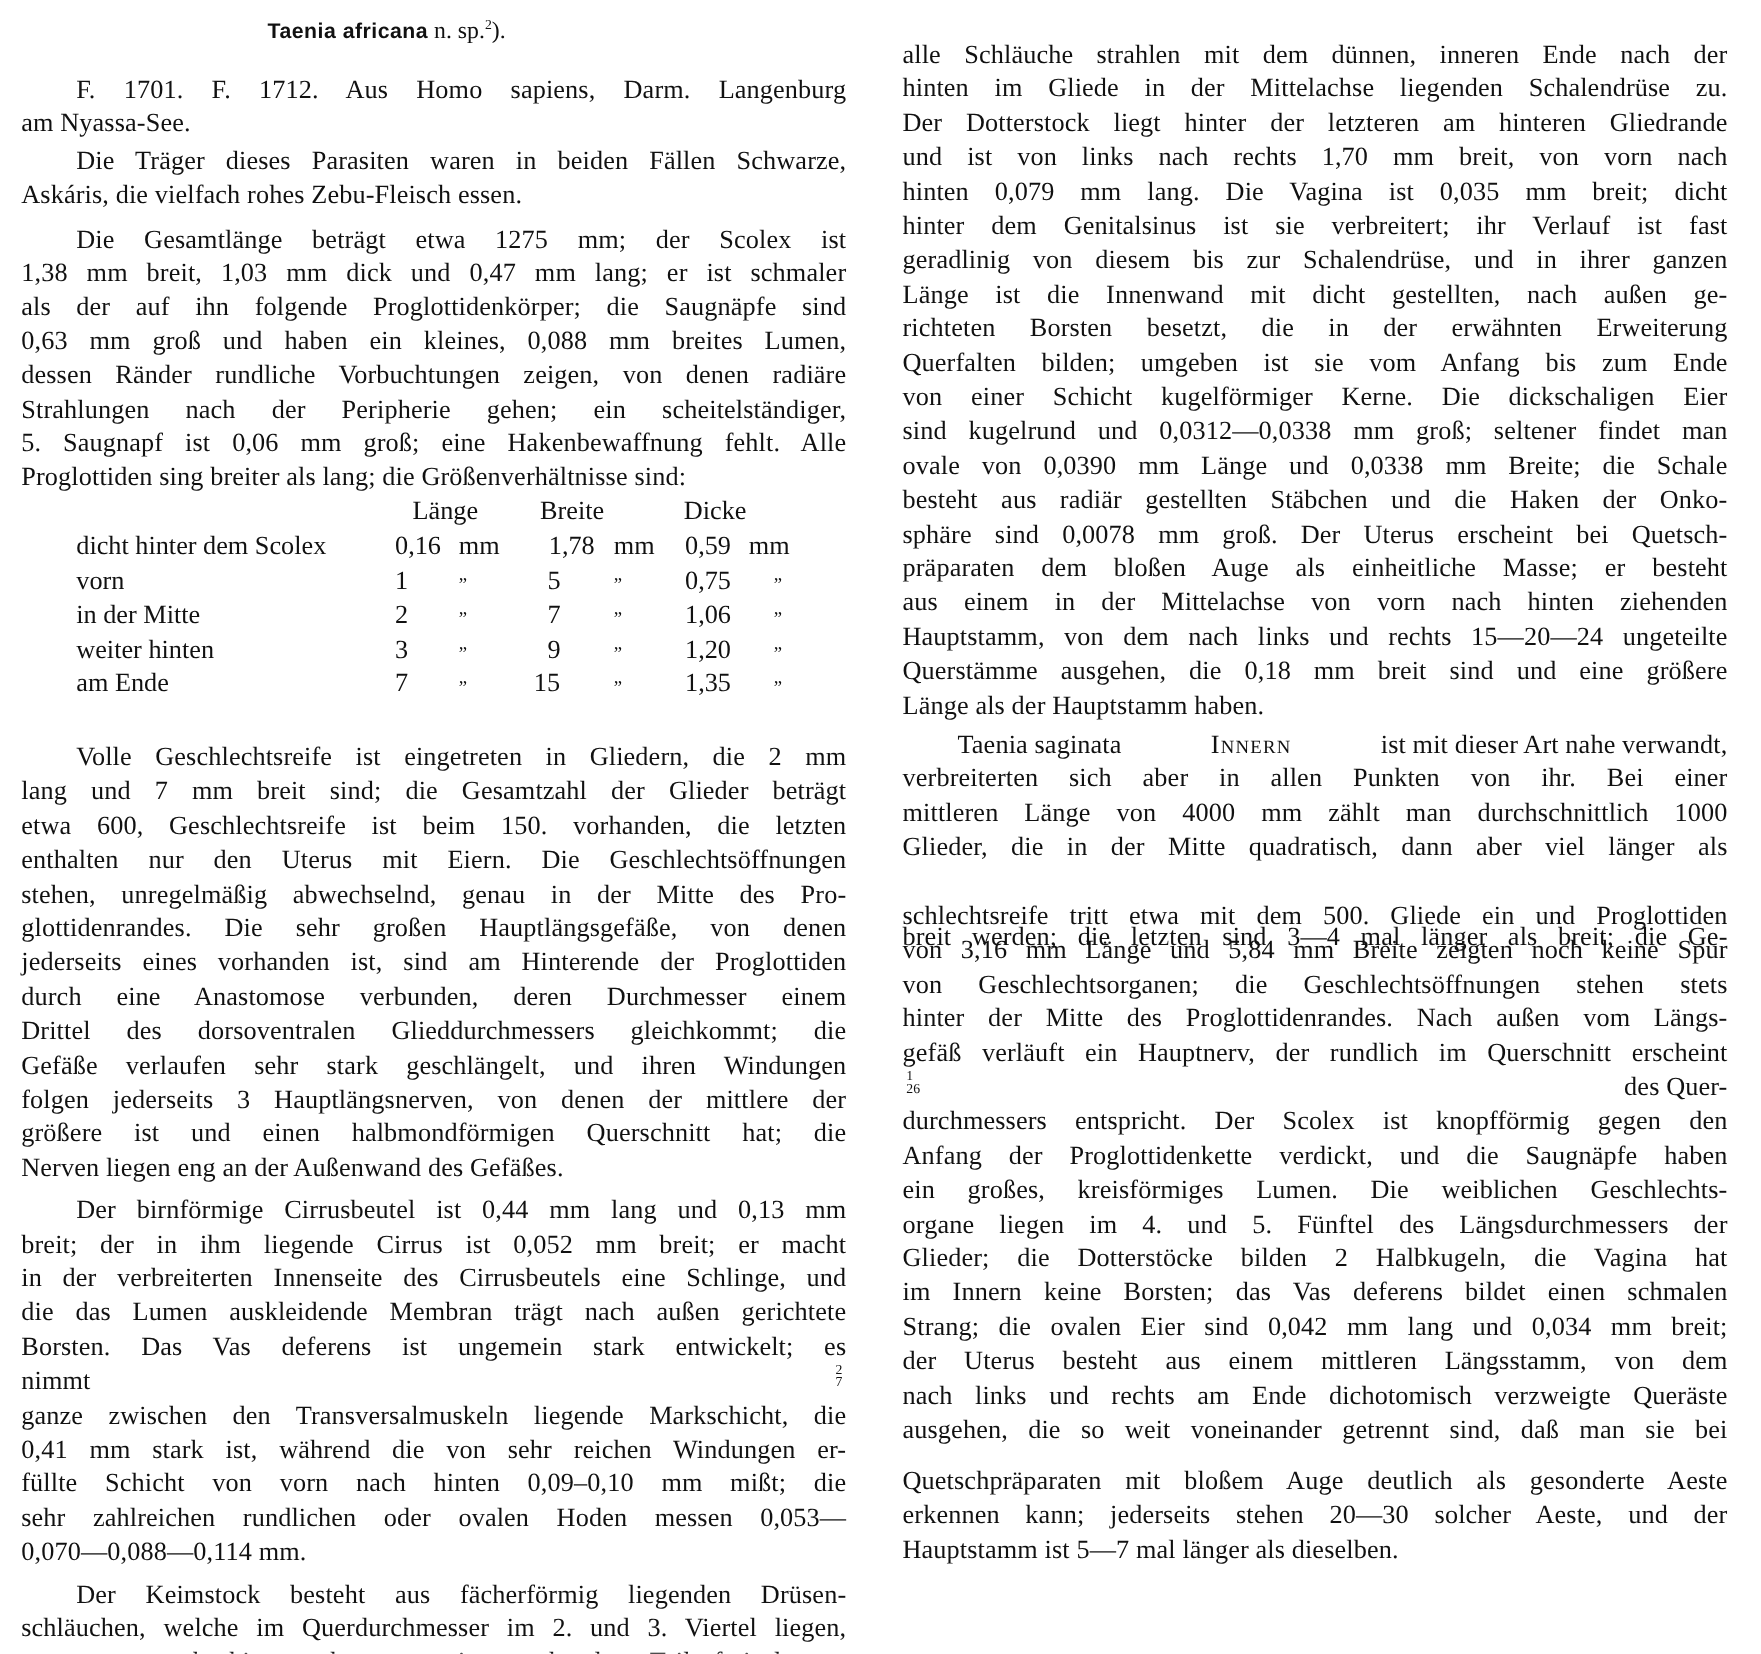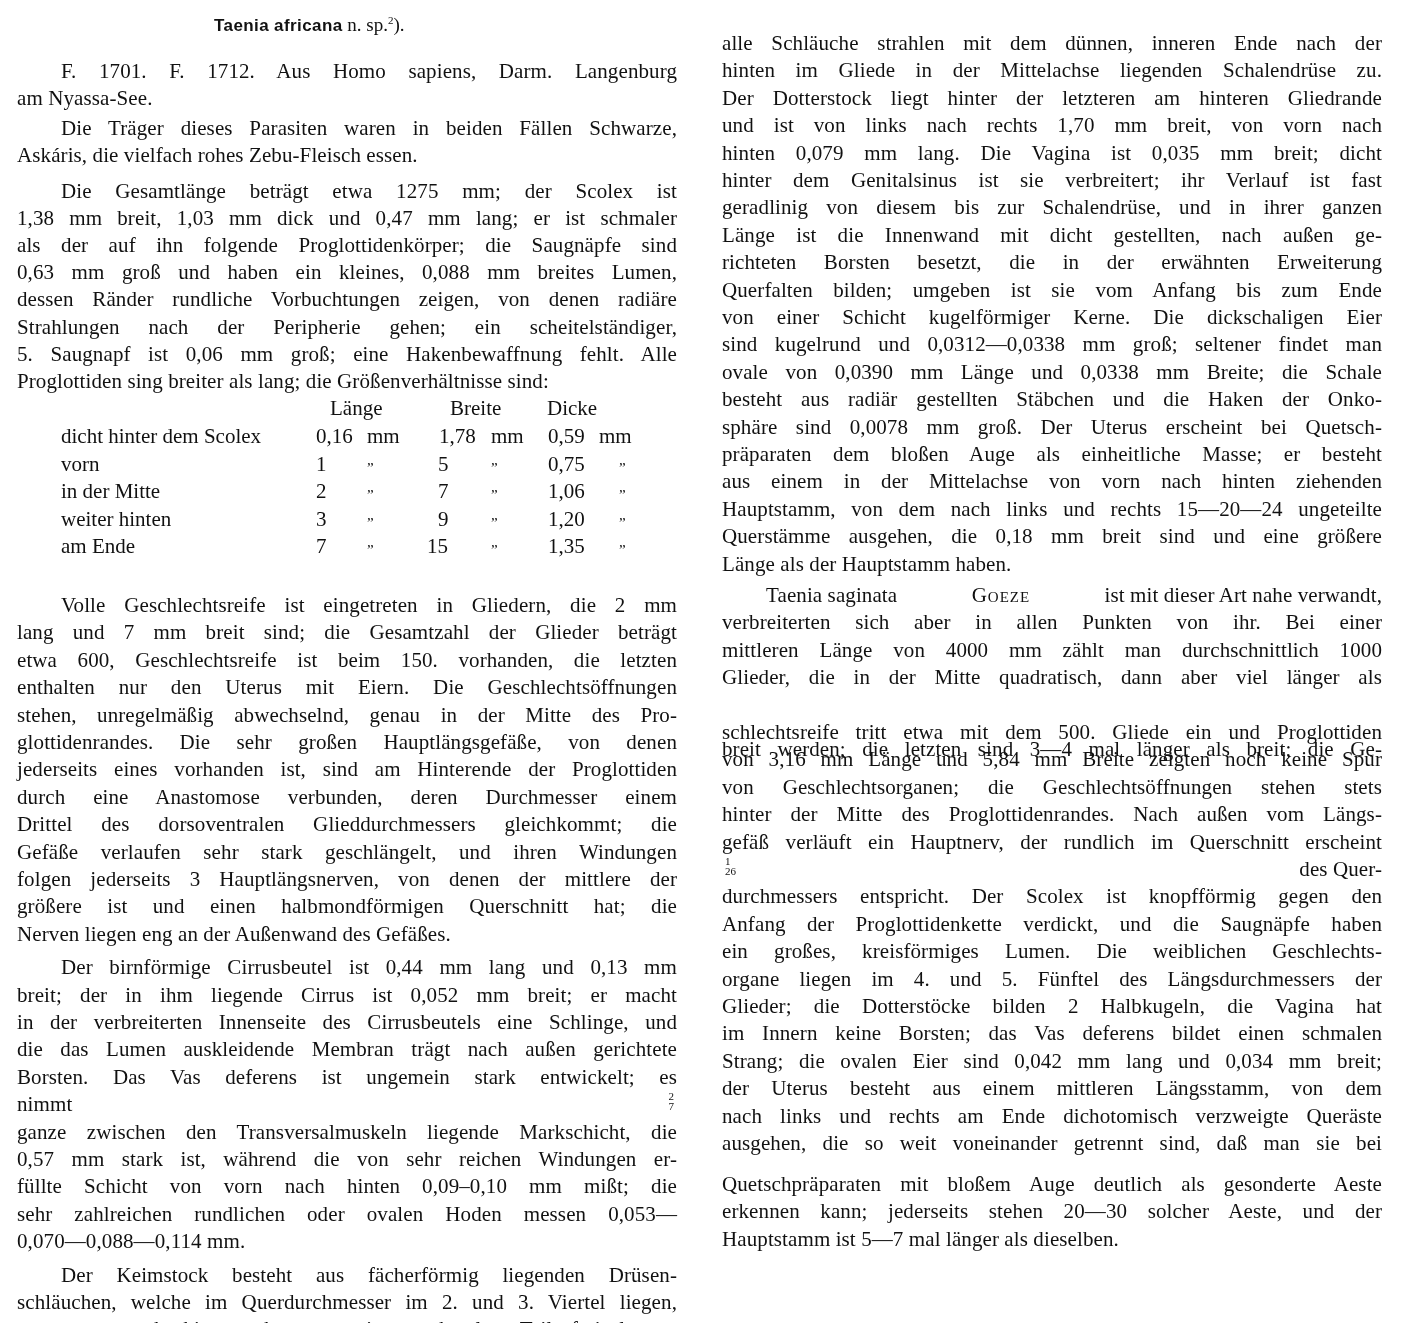--- a/index.html
+++ b/index.html
@@ -50,21 +50,21 @@
     <div class="line" style="top: 205px;">1,38 mm breit, 1,03 mm dick und 0,47 mm lang; er ist schmaler</div>
     <div class="line" style="top: 232px;">als der auf ihn folgende Proglottidenkörper; die Saugnäpfe sind</div>
     <div class="line" style="top: 259px;">0,63 mm groß und haben ein kleines, 0,088 mm breites Lumen,</div>
     <div class="line" style="top: 286px;">dessen Ränder rundliche Vorbuchtungen zeigen, von denen radiäre</div>
     <div class="line" style="top: 314px;">Strahlungen nach der Peripherie gehen; ein scheitelständiger,</div>
     <div class="line" style="top: 341px;">5. Saugnapf ist 0,06 mm groß; eine Hakenbewaffnung fehlt.  Alle</div>
     <div class="line last" style="top: 368px;">Proglottiden sing breiter als lang; die Größenverhältnisse sind:</div>
     <div class="tbl">
       <div class="row" style="top: 0px;">
         <span class="cell" style="left: 313px;">Länge</span>
-        <span class="cell" style="left: 433px;">Breite</span>
+        <span class="cell" style="left: 415px;">Breite</span>
         <span class="cell" style="left: 530px;">Dicke</span>
       </div>
       <div class="row" style="top: 28px;">
         <span class="cell" style="left: 44px;">dicht hinter dem Scolex</span>
         <span class="cell" style="left: 299px;">0,16</span>
         <span class="cell" style="left: 350px;">mm</span>
         <span class="cell" style="left: 422px;">1,78</span>
         <span class="cell" style="left: 474px;">mm</span>
         <span class="cell" style="left: 531px;">0,59</span>
         <span class="cell" style="left: 582px;">mm</span>
@@ -125,21 +125,21 @@
     <div class="line" style="top: 1036.4px;">die das Lumen auskleidende Membran trägt nach außen gerichtete</div>
     <div class="line" style="top: 1063.8px;">Borsten.  Das Vas deferens ist ungemein stark entwickelt; es</div>
     <div class="line" style="top: 1091.2px; text-align-last: justify; display: flex; justify-content: space-between;">
       <span>nimmt</span> 
       <span class="frac">
         <span>2</span>
         <span>7</span>
       </span> 
     </div>
     <div class="line" style="top: 1118.6px;">ganze zwischen den Transversalmuskeln liegende Markschicht, die</div>
-    <div class="line" style="top: 1146px;">0,57 mm stark ist, während die von sehr reichen Windungen er-</div>
+    <div class="line" style="top: 1146px;">0,41 mm stark ist, während die von sehr reichen Windungen er-</div>
     <div class="line" style="top: 1173.4px;">füllte Schicht von vorn nach hinten 0,09–0,10 mm mißt; die</div>
     <div class="line" style="top: 1200.8px;">sehr zahlreichen rundlichen oder ovalen Hoden messen 0,053—</div>
     <div class="line last" style="top: 1228.2px;">0,070—0,088—0,114 mm.</div>
     <div class="line indent" style="top: 1261.6px;">Der Keimstock besteht aus fächerförmig liegenden Drüsen-</div>
     <div class="line" style="top: 1289px;">schläuchen, welche im Querdurchmesser im 2. und 3. Viertel liegen,</div>
     <div class="line" style="top: 1316.4px;">von vorn nach hinten aber nur einen schmalen Teil frei lassen;</div>
   </div>
 <div class="col col-right" id="colR">
     <div class="line" style="top: 30px;">alle Schläuche strahlen mit dem dünnen, inneren Ende nach der</div>
     <div class="line" style="top: 57.4px;">hinten im Gliede in der Mittelachse liegenden Schalendrüse zu.</div>
@@ -156,21 +156,21 @@
     <div class="line" style="top: 358.8px;">ovale von 0,0390 mm Länge und 0,0338 mm Breite; die Schale</div>
     <div class="line" style="top: 386.2px;">besteht aus radiär gestellten Stäbchen und die Haken der Onko-</div>
     <div class="line" style="top: 413.6px;">sphäre sind 0,0078 mm groß.  Der Uterus erscheint bei Quetsch-</div>
     <div class="line" style="top: 441px;">präparaten dem bloßen Auge als einheitliche Masse; er besteht</div>
     <div class="line" style="top: 468.4px;">aus einem in der Mittelachse von vorn nach hinten ziehenden</div>
     <div class="line" style="top: 495.8px;">Hauptstamm, von dem nach links und rechts 15—20—24 ungeteilte</div>
     <div class="line" style="top: 523.2px;">Querstämme ausgehen, die 0,18 mm breit sind und eine größere</div>
     <div class="line last" style="top: 550.6px;">Länge als der Hauptstamm haben.</div>
     <div class="line indent" style="top: 582px; display: flex; justify-content: space-between;">
       <span>Taenia saginata</span>
-      <span class="smallcaps">Goeze</span>
+      <span class="smallcaps">Innern</span>
       <span>ist mit dieser Art nahe verwandt,</span>
     </div>
     <div class="line" style="top: 609.4px;">verbreiterten sich aber in allen Punkten von ihr.  Bei einer</div>
     <div class="line" style="top: 636.8px;">mittleren Länge von 4000 mm zählt man durchschnittlich 1000</div>
     <div class="line" style="top: 664.2px;">Glieder, die in der Mitte quadratisch, dann aber viel länger als</div>
     <div class="line" style="top: 691.6px; margin-top: 44px;">breit werden; die letzten sind 3—4 mal länger als breit; die Ge-</div>
     <div class="line" style="top: 719px;">schlechtsreife tritt etwa mit dem 500. Gliede ein und Proglottiden</div>
     <div class="line" style="top: 746.4px;">von 3,16 mm Länge und 5,84 mm Breite zeigten noch keine Spur</div>
     <div class="line" style="top: 773.8px;">von Geschlechtsorganen; die Geschlechtsöffnungen stehen stets</div>
     <div class="line" style="top: 801.2px;">hinter der Mitte des Proglottidenrandes.  Nach außen vom Längs-</div>

